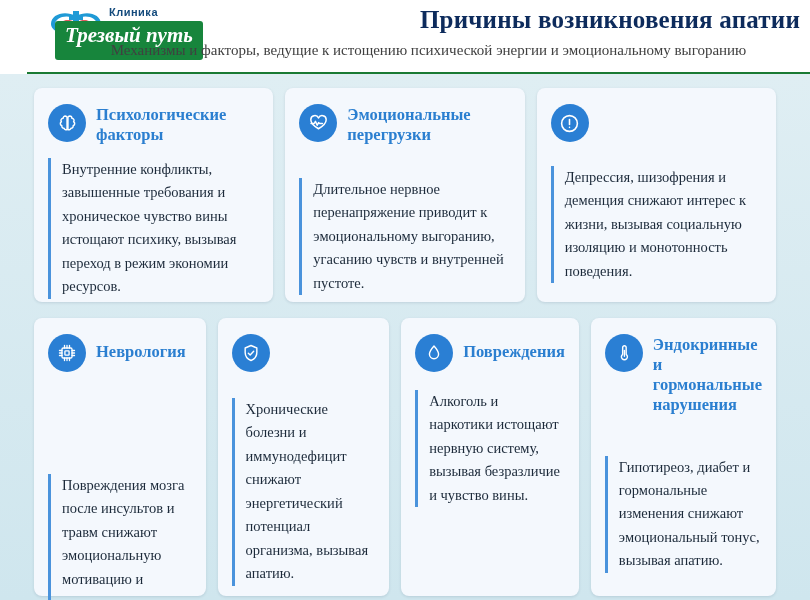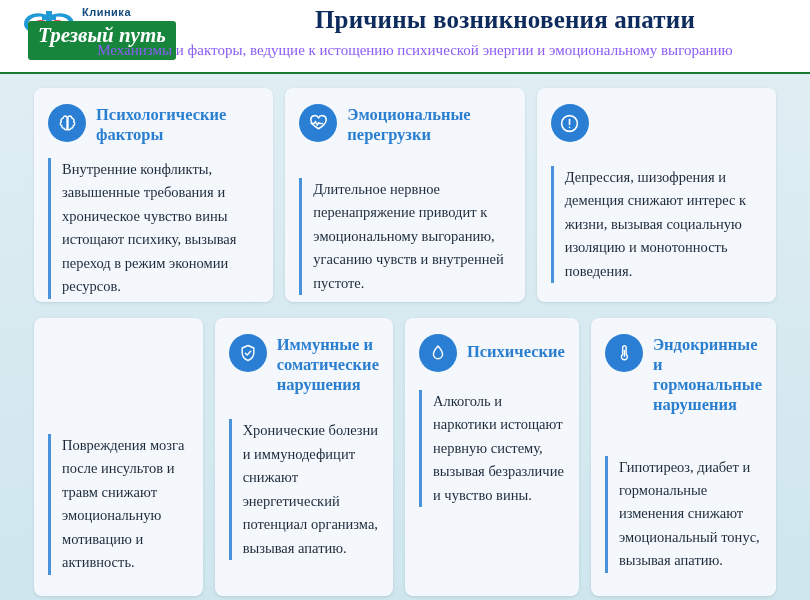--- a/index.html
+++ b/index.html
@@ -17,20 +17,21 @@
     width: 810px; height: 600px;
     background: linear-gradient(180deg, #ffffff 0%, #ffffff 74px, #dfeef3 74px, #cfe6ee 100%);
     overflow: hidden;
   }
   
   .header {
     position: relative;
     height: 74px;
     background: #ffffff;
     border-bottom: 2px solid #1a7a33;
+    margin-left: 27px;
   }
   .logo {
     position: absolute;
     left: 14px; top: 4px;
     width: 190px; height: 58px;
   }
   .logo-mark {
     position: absolute;
     left: 6px; top: 4px;
     width: 58px; height: 30px;
@@ -53,32 +54,32 @@
     font-size: 21px;
     color: #ffffff;
     background: #17853c;
     padding: 2px 10px 12px 10px;
     border-radius: 3px;
     white-space: nowrap;
   }
   .title {
     position: absolute;
     left: 210px; right: 10px; top: 6px;
-    text-align: center;
+    text-align: right;
     font-size: 25px;
     font-weight: 700;
     color: #0d2b5c;
     letter-spacing: 0.2px;
   }
   .subtitle {
     position: absolute;
     left: 40px; right: 20px; top: 42px;
     text-align: center;
     font-size: 15px;
-    color: #8b5cf6;
+    color: #404040;
   }
   
   .content {
     position: absolute;
     left: 0; top: 76px;
     width: 810px;
     padding: 12px 34px 0 34px;
   }
   .row {
     display: flex;
@@ -198,44 +199,53 @@
           </div>
         </div>
         <div class="card-body" style="margin-top:22px;">Депрессия, шизофрения и деменция снижают интерес к жизни, вызывая социальную изоляцию и монотонность поведения.</div>
       </div>
 
     </div>
 
     <div class="row row2">
 
       <div class="card" style="flex:1 1 176px;">
+        <div class="card-head">
+          <div class="icon-circle">
+            <svg width="20" height="20" viewBox="0 0 24 24" fill="none" stroke="#ffffff" stroke-width="1.6" stroke-linecap="round" stroke-linejoin="round">
+              <rect x="6" y="6" width="12" height="12" rx="1.5"></rect>
+              <rect x="9.5" y="9.5" width="5" height="5" rx="0.8"></rect>
+              <path d="M9 3v3M12 3v3M15 3v3M9 18v3M12 18v3M15 18v3M3 9h3M3 12h3M3 15h3M18 9h3M18 12h3M18 15h3"></path>
+            </svg>
+          </div>
+          <div class="card-title" style="padding-top:8px;">Неврология</div>
+        </div>
         <div class="card-body" style="margin-top:100px;">Повреждения мозга после инсультов и травм снижают эмоциональную мотивацию и активность.</div>
       </div>
 
       <div class="card" style="flex:1 1 176px;">
         <div class="card-head">
           <div class="icon-circle">
             <svg width="20" height="20" viewBox="0 0 24 24" fill="none" stroke="#ffffff" stroke-width="1.7" stroke-linecap="round" stroke-linejoin="round">
               <path d="M12 3l7 3v5.5c0 4.3-3 8-7 9.5-4-1.5-7-5.2-7-9.5V6z"></path>
               <path d="M8.8 12.2l2.2 2.2 4.2-4.4"></path>
             </svg>
           </div>
-          <div class="card-title">Иммунные и соматические нарушения</div>
         </div>
         <div class="card-body" style="margin-top:24px;">Хронические болезни и иммунодефицит снижают энергетический потенциал организма, вызывая апатию.</div>
       </div>
 
       <div class="card" style="flex:1 1 176px;">
         <div class="card-head">
           <div class="icon-circle">
             <svg width="20" height="20" viewBox="0 0 24 24" fill="none" stroke="#ffffff" stroke-width="1.7" stroke-linecap="round" stroke-linejoin="round">
               <path d="M12 3.5s5.5 6.2 5.5 9.8a5.5 5.5 0 0 1-11 0C6.5 9.7 12 3.5 12 3.5z"></path>
             </svg>
           </div>
-          <div class="card-title" style="padding-top:8px;">Психические</div>
+          <div class="card-title" style="padding-top:8px;">Повреждения</div>
         </div>
         <div class="card-body" style="">Алкоголь и наркотики истощают нервную систему, вызывая безразличие и чувство вины.</div>
       </div>
 
       <div class="card" style="flex:1 1 176px;">
         <div class="card-head">
           <div class="icon-circle">
             <svg width="20" height="20" viewBox="0 0 24 24" fill="none" stroke="#ffffff" stroke-width="1.7" stroke-linecap="round" stroke-linejoin="round">
               <path d="M12.5 3.2a2.1 2.1 0 0 0-2.1 2.1v8.3a3.6 3.6 0 1 0 4.2 0V5.3a2.1 2.1 0 0 0-2.1-2.1z"></path>
               <line x1="12.5" y1="9" x2="12.5" y2="16"></line>

